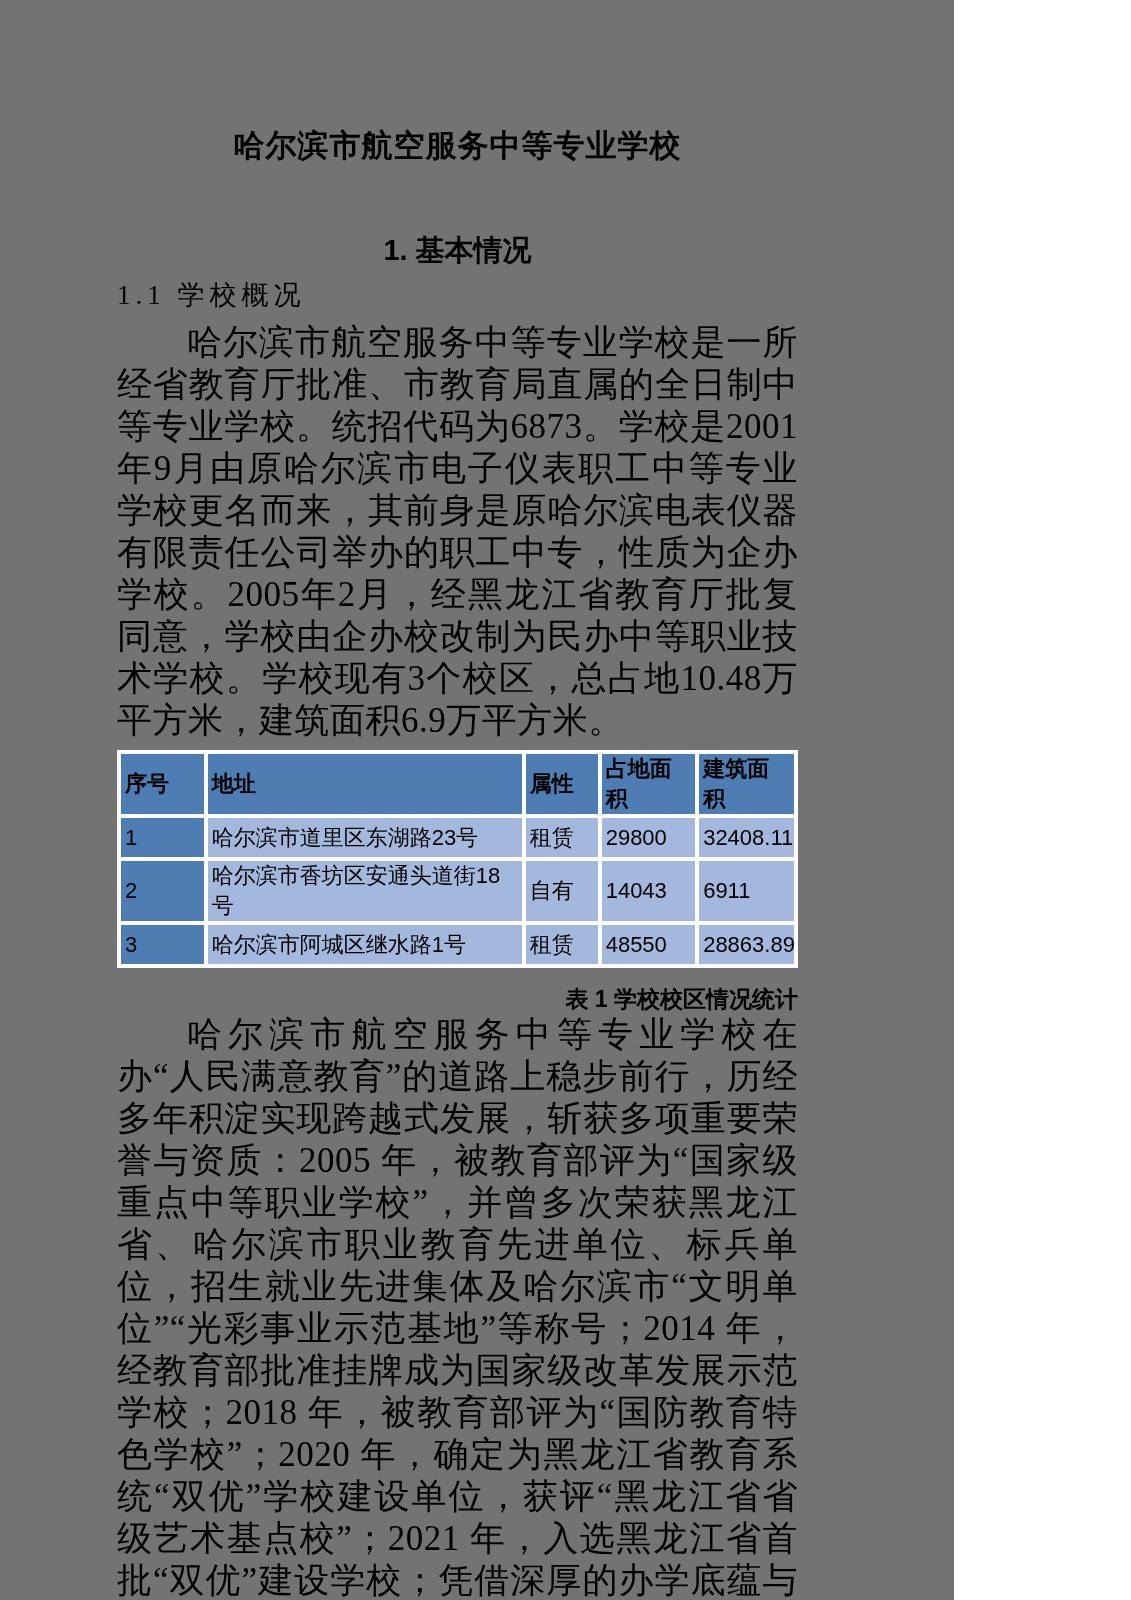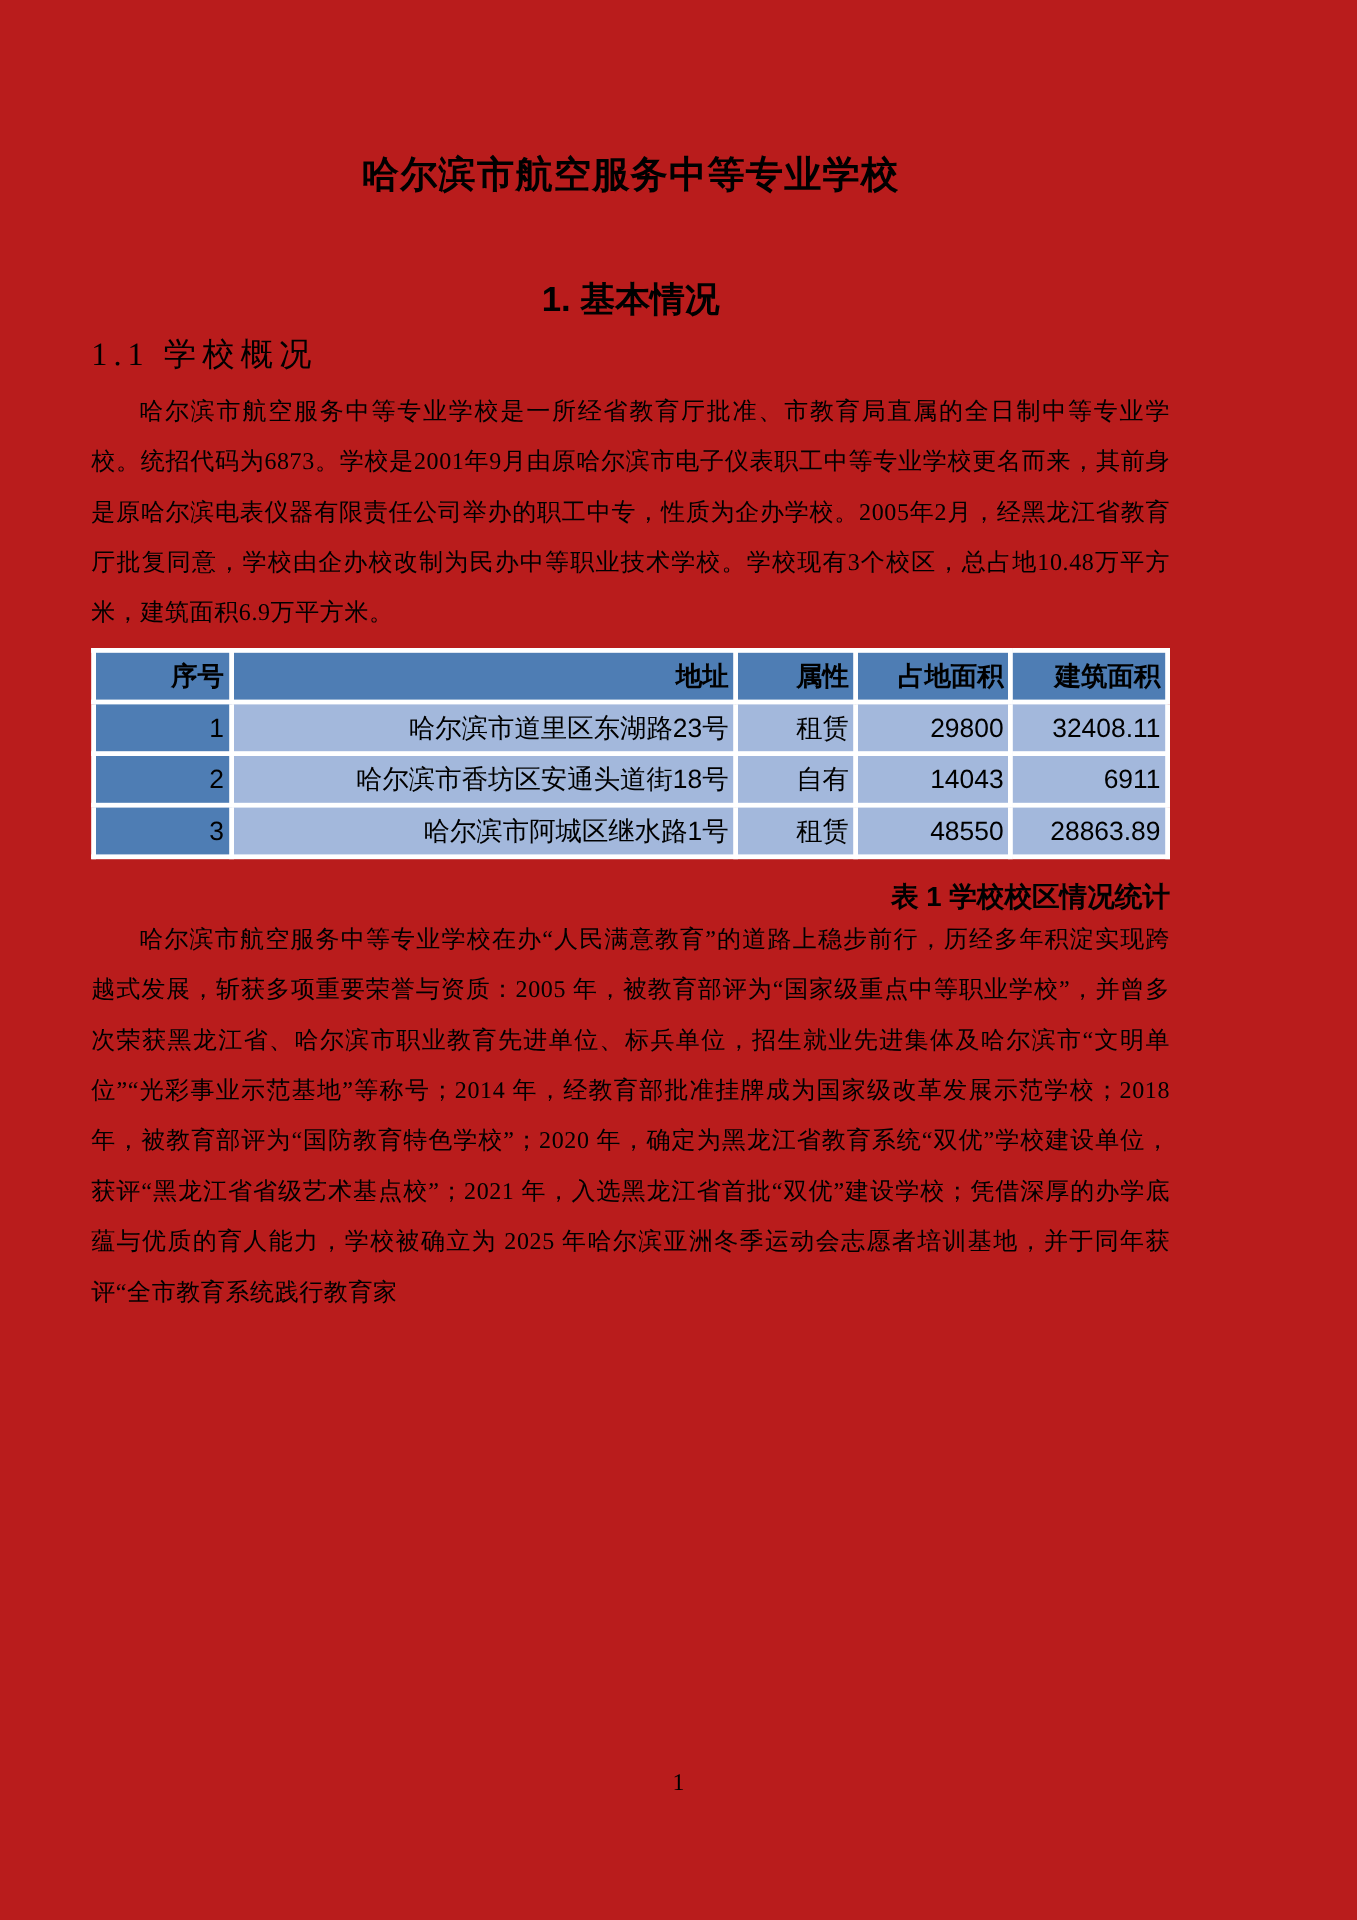--- a/index.html
+++ b/index.html
@@ -6,24 +6,24 @@
   html, body { background: #ffffff; }
   body {
     width: 1131px;
     height: 1600px;
     font-family: "Liberation Serif", "DejaVu Serif", serif;
     color: #000000;
     overflow: hidden;
   }
   .page {
     position: relative;
-    width: 1131px;
+    width: 954px;
     height: 1600px;
-    padding: 126px 156px 0 76px;
-    background: #b91c1c;
+    padding: 126px 156px 0 117px;
+    background: #737373;
   }
   .doc-title {
     font-family: "Liberation Sans", "DejaVu Sans", sans-serif;
     font-weight: bold;
     font-size: 31px;
     line-height: 40px;
     text-align: center;
     letter-spacing: 1px;
   }
   .doc-title.second { margin-top: 27px; }
@@ -38,35 +38,35 @@
   .subsection-heading {
     margin-top: 6px;
     font-family: "Liberation Serif", "DejaVu Serif", serif;
     font-weight: normal;
     font-size: 27px;
     line-height: 38px;
     letter-spacing: 5px;
   }
   .body-para {
     margin-top: 8px;
-    font-size: 20px;
+    font-size: 35px;
     line-height: 42px;
     text-indent: 2em;
     text-align: justify;
     text-justify: inter-character;
     letter-spacing: 0.5px;
   }
   .campus-table {
     width: 100%;
     margin-top: 8px;
     border-collapse: collapse;
     table-layout: fixed;
     font-family: "Liberation Sans", "DejaVu Sans", sans-serif;
     font-size: 22px;
-    text-align: right;
+    text-align: left;
   }
   .campus-table th, .campus-table td {
     border: 4px solid #ffffff;
     height: 43px;
     vertical-align: middle;
     padding: 0 4px;
     color: #000000;
   }
   .campus-table th {
     font-weight: bold;

